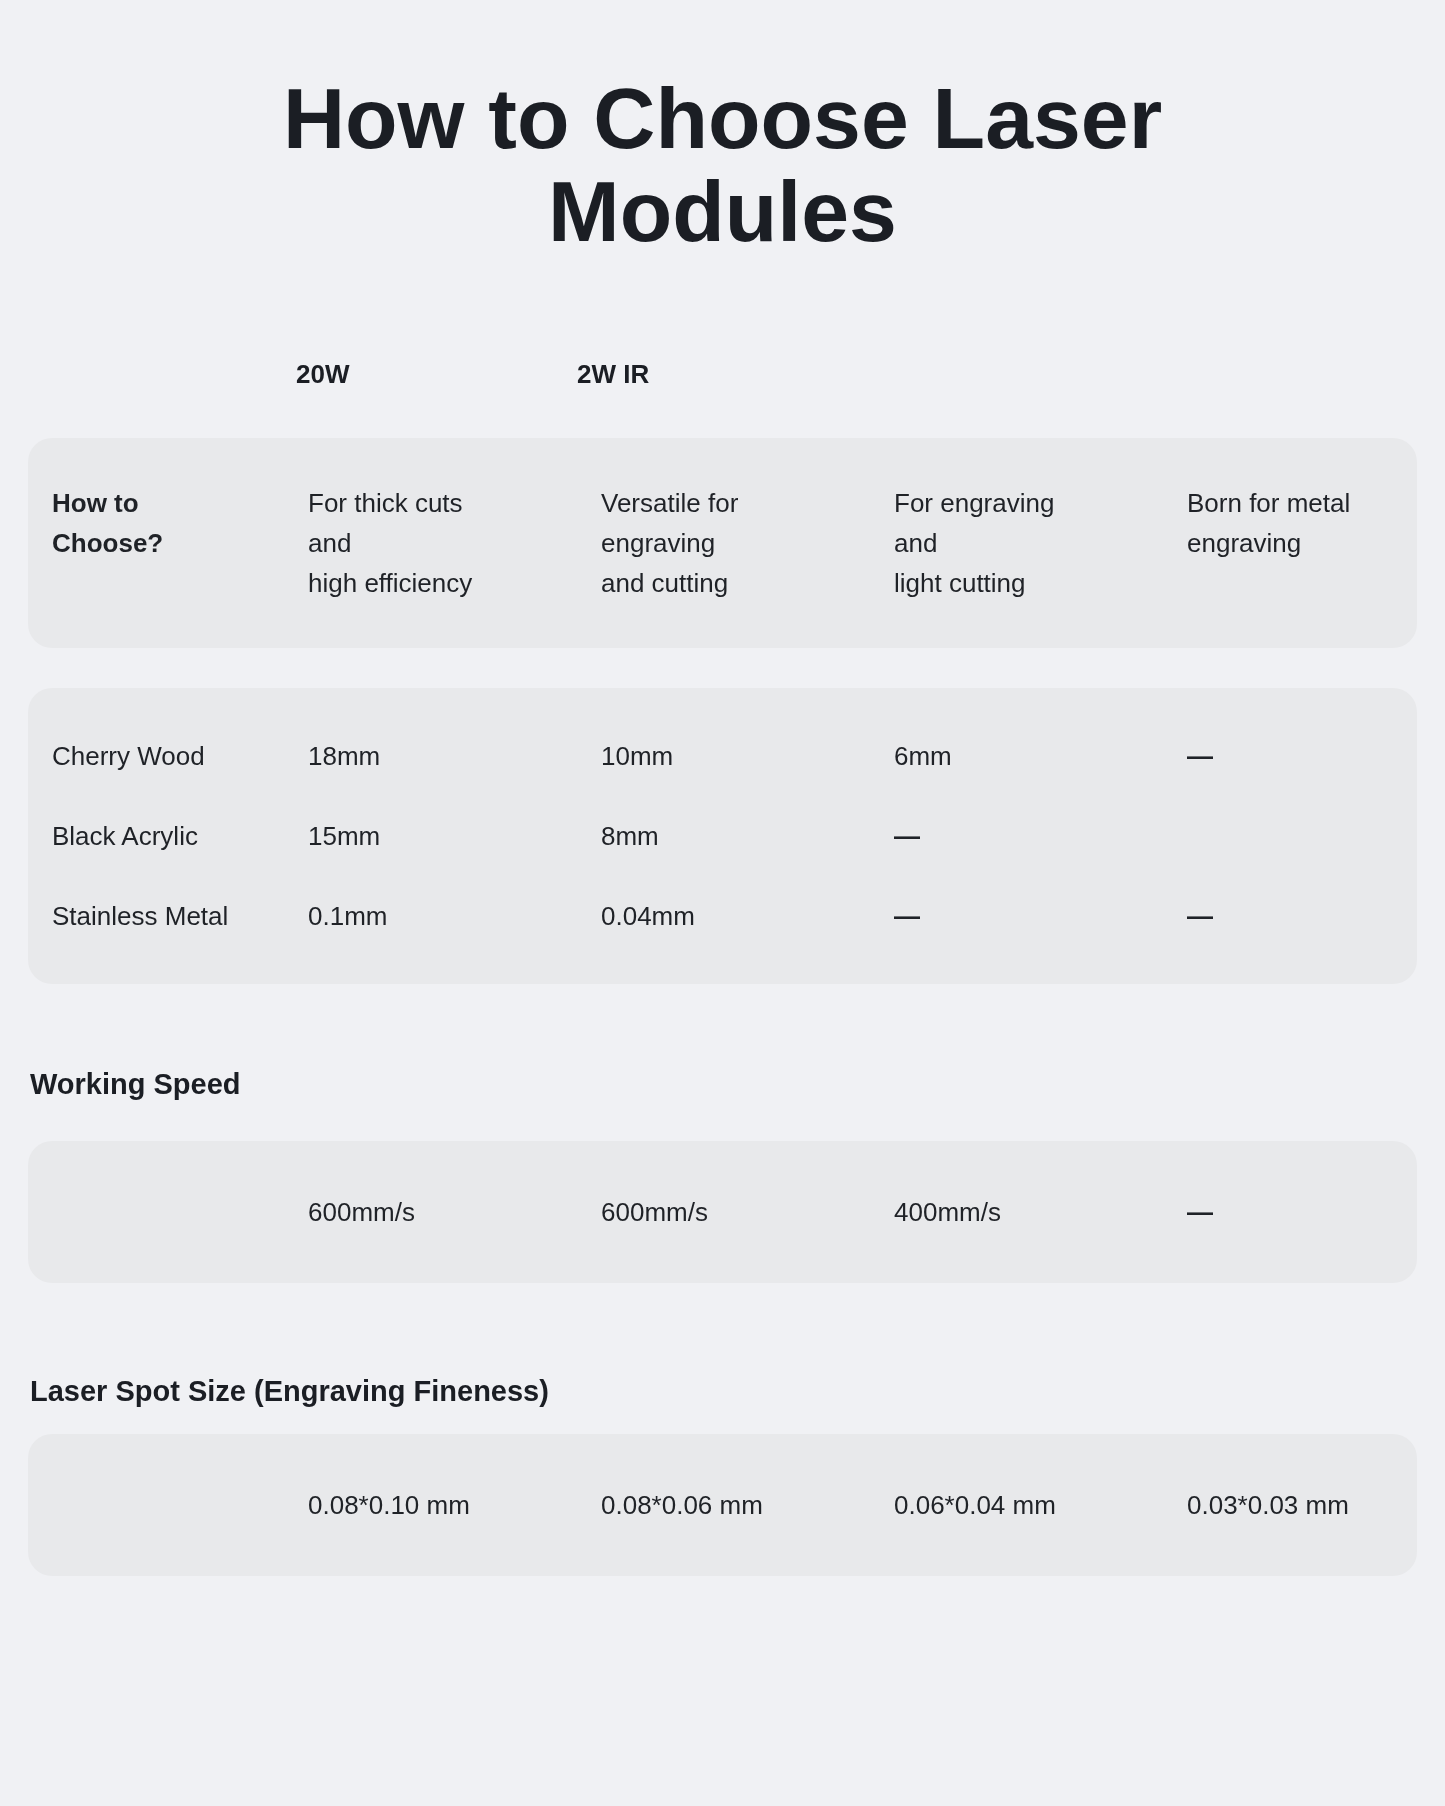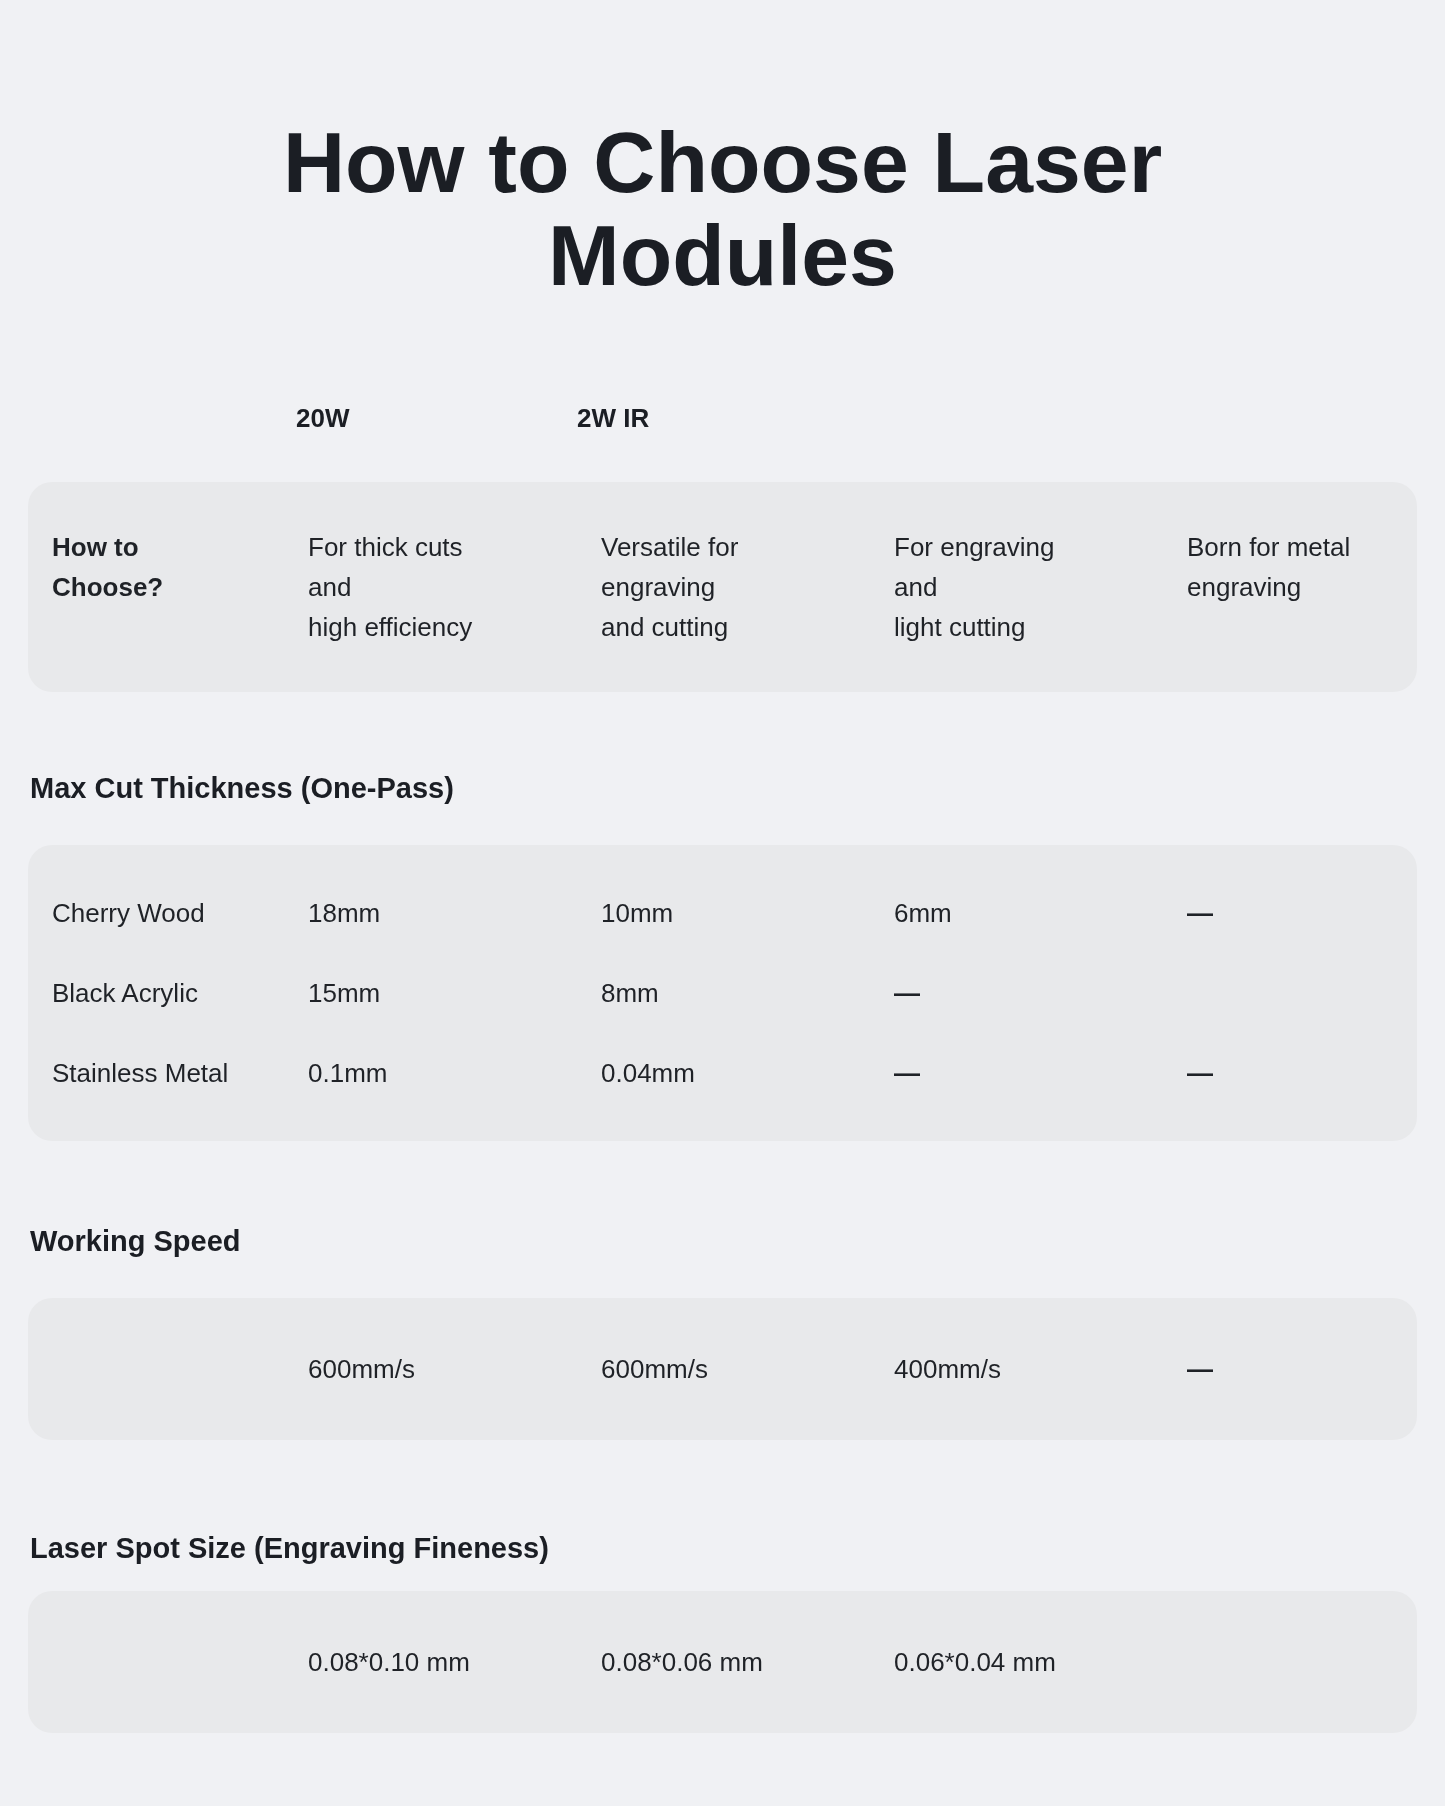--- a/index.html
+++ b/index.html
@@ -8,22 +8,22 @@
   }
   body {
     width: 1445px;
     height: 1806px;
     background: #f0f1f4;
     font-family: "Liberation Sans", sans-serif;
     color: #1f2227;
     overflow: hidden;
   }
   .title {
-    margin: 11px;
-    padding-top: 105px;
+    margin: 0;
+    padding-top: 72px;
     text-align: center;
     font-size: 86px;
     font-weight: 700;
     line-height: 1.08;
     color: #1b1e24;
   }
   .title-line { display: block; }
 
   
   .grid {
@@ -105,21 +105,20 @@
 engraving
 and cutting</div>
       <div class="cell">For engraving
 and
 light cutting</div>
       <div class="cell">Born for metal
 engraving</div>
     </div>
   </section>
 
-  <h2 class="section-heading">Max Cut Thickness (One-Pass)</h2>
   <section class="box data-box">
     <div class="grid">
       <div class="cell">Cherry Wood</div>
       <div class="cell">18mm</div>
       <div class="cell">10mm</div>
       <div class="cell">6mm</div>
       <div class="cell dash">—</div>
     </div>
     <div class="grid">
       <div class="cell">Black Acrylic</div>
@@ -147,16 +146,17 @@
     </div>
   </section>
 
   <h2 class="section-heading spot">Laser Spot Size (Engraving Fineness)</h2>
   <section class="box single-box spot-box">
     <div class="grid">
       <div class="cell"></div>
       <div class="cell">0.08*0.10 mm</div>
       <div class="cell">0.08*0.06 mm</div>
       <div class="cell">0.06*0.04 mm</div>
+      <div class="cell">0.03*0.03 mm</div>
     </div>
   </section>
 
 </main>
 
 </body></html>

